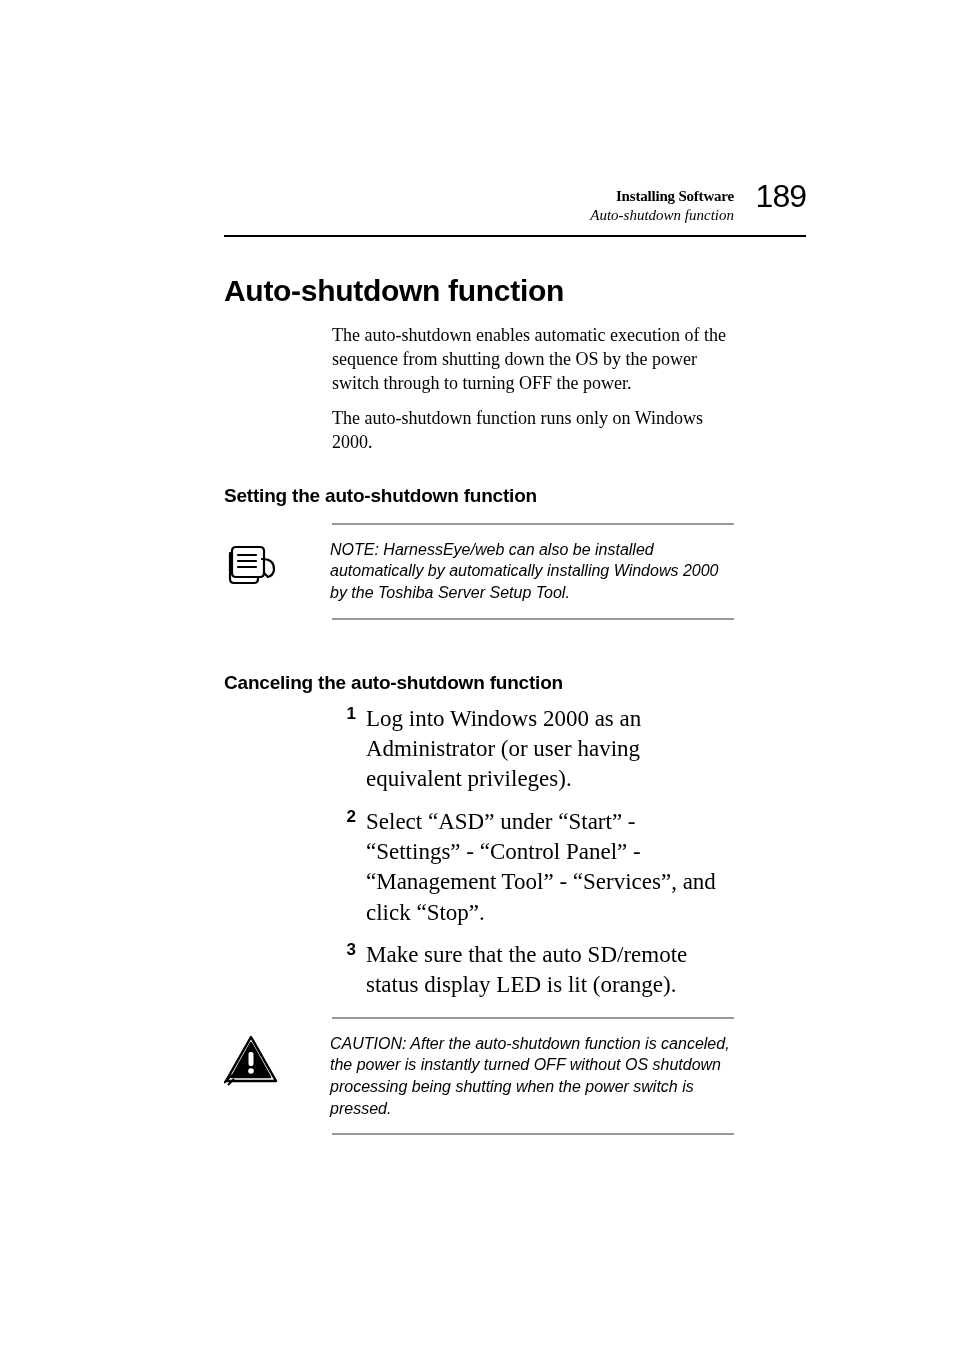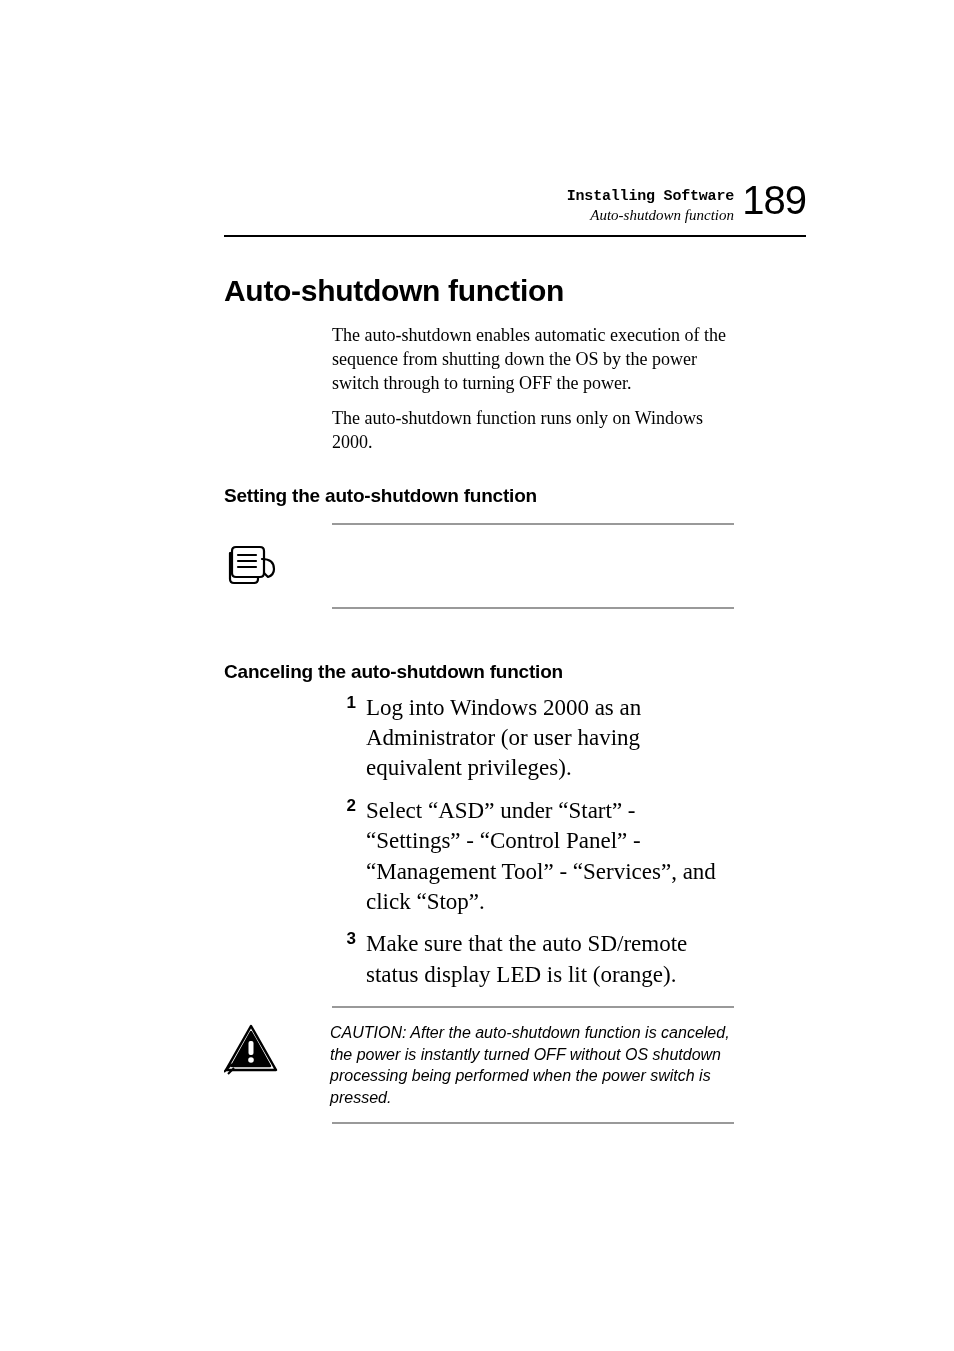--- a/index.html
+++ b/index.html
@@ -15,38 +15,38 @@
     padding: 188px 220px 60px 224px;
     position: relative;
   }
   .running-head {
     position: absolute;
     top: 188px;
     right: 220px;
     text-align: right;
   }
   .running-head .line1 {
-    font-family: Liberation Mono, monospace;
+    font-family: Liberation Serif, serif;
     font-weight: bold;
     font-size: 15px;
     letter-spacing: -0.2px;
   }
   .running-head .line2 {
     font-family: "Times New Roman", Times, serif;
     font-style: italic;
     font-size: 15px;
     margin-top: 2px;
   }
   .page-number {
     position: absolute;
     top: 178px;
     right: 148px;
     font-family: Arial, Helvetica, sans-serif;
     font-weight: 400;
-    font-size: 40px;
+    font-size: 32px;
     letter-spacing: -1px;
   }
   .header-rule {
     position: absolute;
     top: 235px;
     left: 224px;
     right: 148px;
     border-top: 2px solid #000;
   }
 
@@ -157,20 +157,21 @@
           <g fill="none" stroke="#000" stroke-width="2.2" stroke-linejoin="round" stroke-linecap="round">
             <path d="M6 14 L30 14 Q34 14 34 18 L34 40 Q34 44 30 44 L10 44 Q6 44 6 40 Z" fill="#fff"></path>
             <path d="M12 8 L36 8 Q40 8 40 12 L40 34 Q40 38 36 38 L12 38 Q8 38 8 34 L8 12 Q8 8 12 8 Z" fill="#fff"></path>
             <path d="M38 20 Q50 20 50 30 Q50 36 44 38 L40 34" fill="none"></path>
             <line x1="14" y1="16" x2="32" y2="16"></line>
             <line x1="14" y1="22" x2="32" y2="22"></line>
             <line x1="14" y1="28" x2="32" y2="28"></line>
           </g>
         </svg>
       </span>
+      <div class="callout-text">NOTE: HarnessEye/web can also be installed automatically by automatically installing Windows 2000 by the Toshiba Server Setup Tool.</div>
     </div>
     <div class="rule-bottom"></div>
   </div>
 
   <h2 class="subheading" style="margin-top:52px;">Canceling the auto-shutdown function</h2>
   <ol class="steps">
     <li>
       <span class="num">1</span>
       <span class="txt">Log into Windows 2000 as an Administrator (or user having equivalent privileges).</span>
     </li>
@@ -196,18 +197,18 @@
           <g fill="#fff">
             <rect x="24.5" y="19" width="5" height="14" rx="2"></rect>
             <circle cx="27" cy="38" r="2.8"></circle>
           </g>
           <g stroke="#000" stroke-width="2" fill="none">
             <line x1="0" y1="50" x2="8" y2="42"></line>
             <line x1="4" y1="52" x2="10" y2="46"></line>
           </g>
         </svg>
       </span>
-      <div class="callout-text">CAUTION: After the auto-shutdown function is canceled, the power is instantly turned OFF without OS shutdown processing being performed when the power switch is pressed.</div>
+      <div class="callout-text">CAUTION: After the auto-shutdown function is canceled, the power is instantly turned OFF without OS shutdown processing being shutting when the power switch is pressed.</div>
     </div>
     <div class="rule-bottom"></div>
   </div>
 
 </div>
 
 </body></html>

